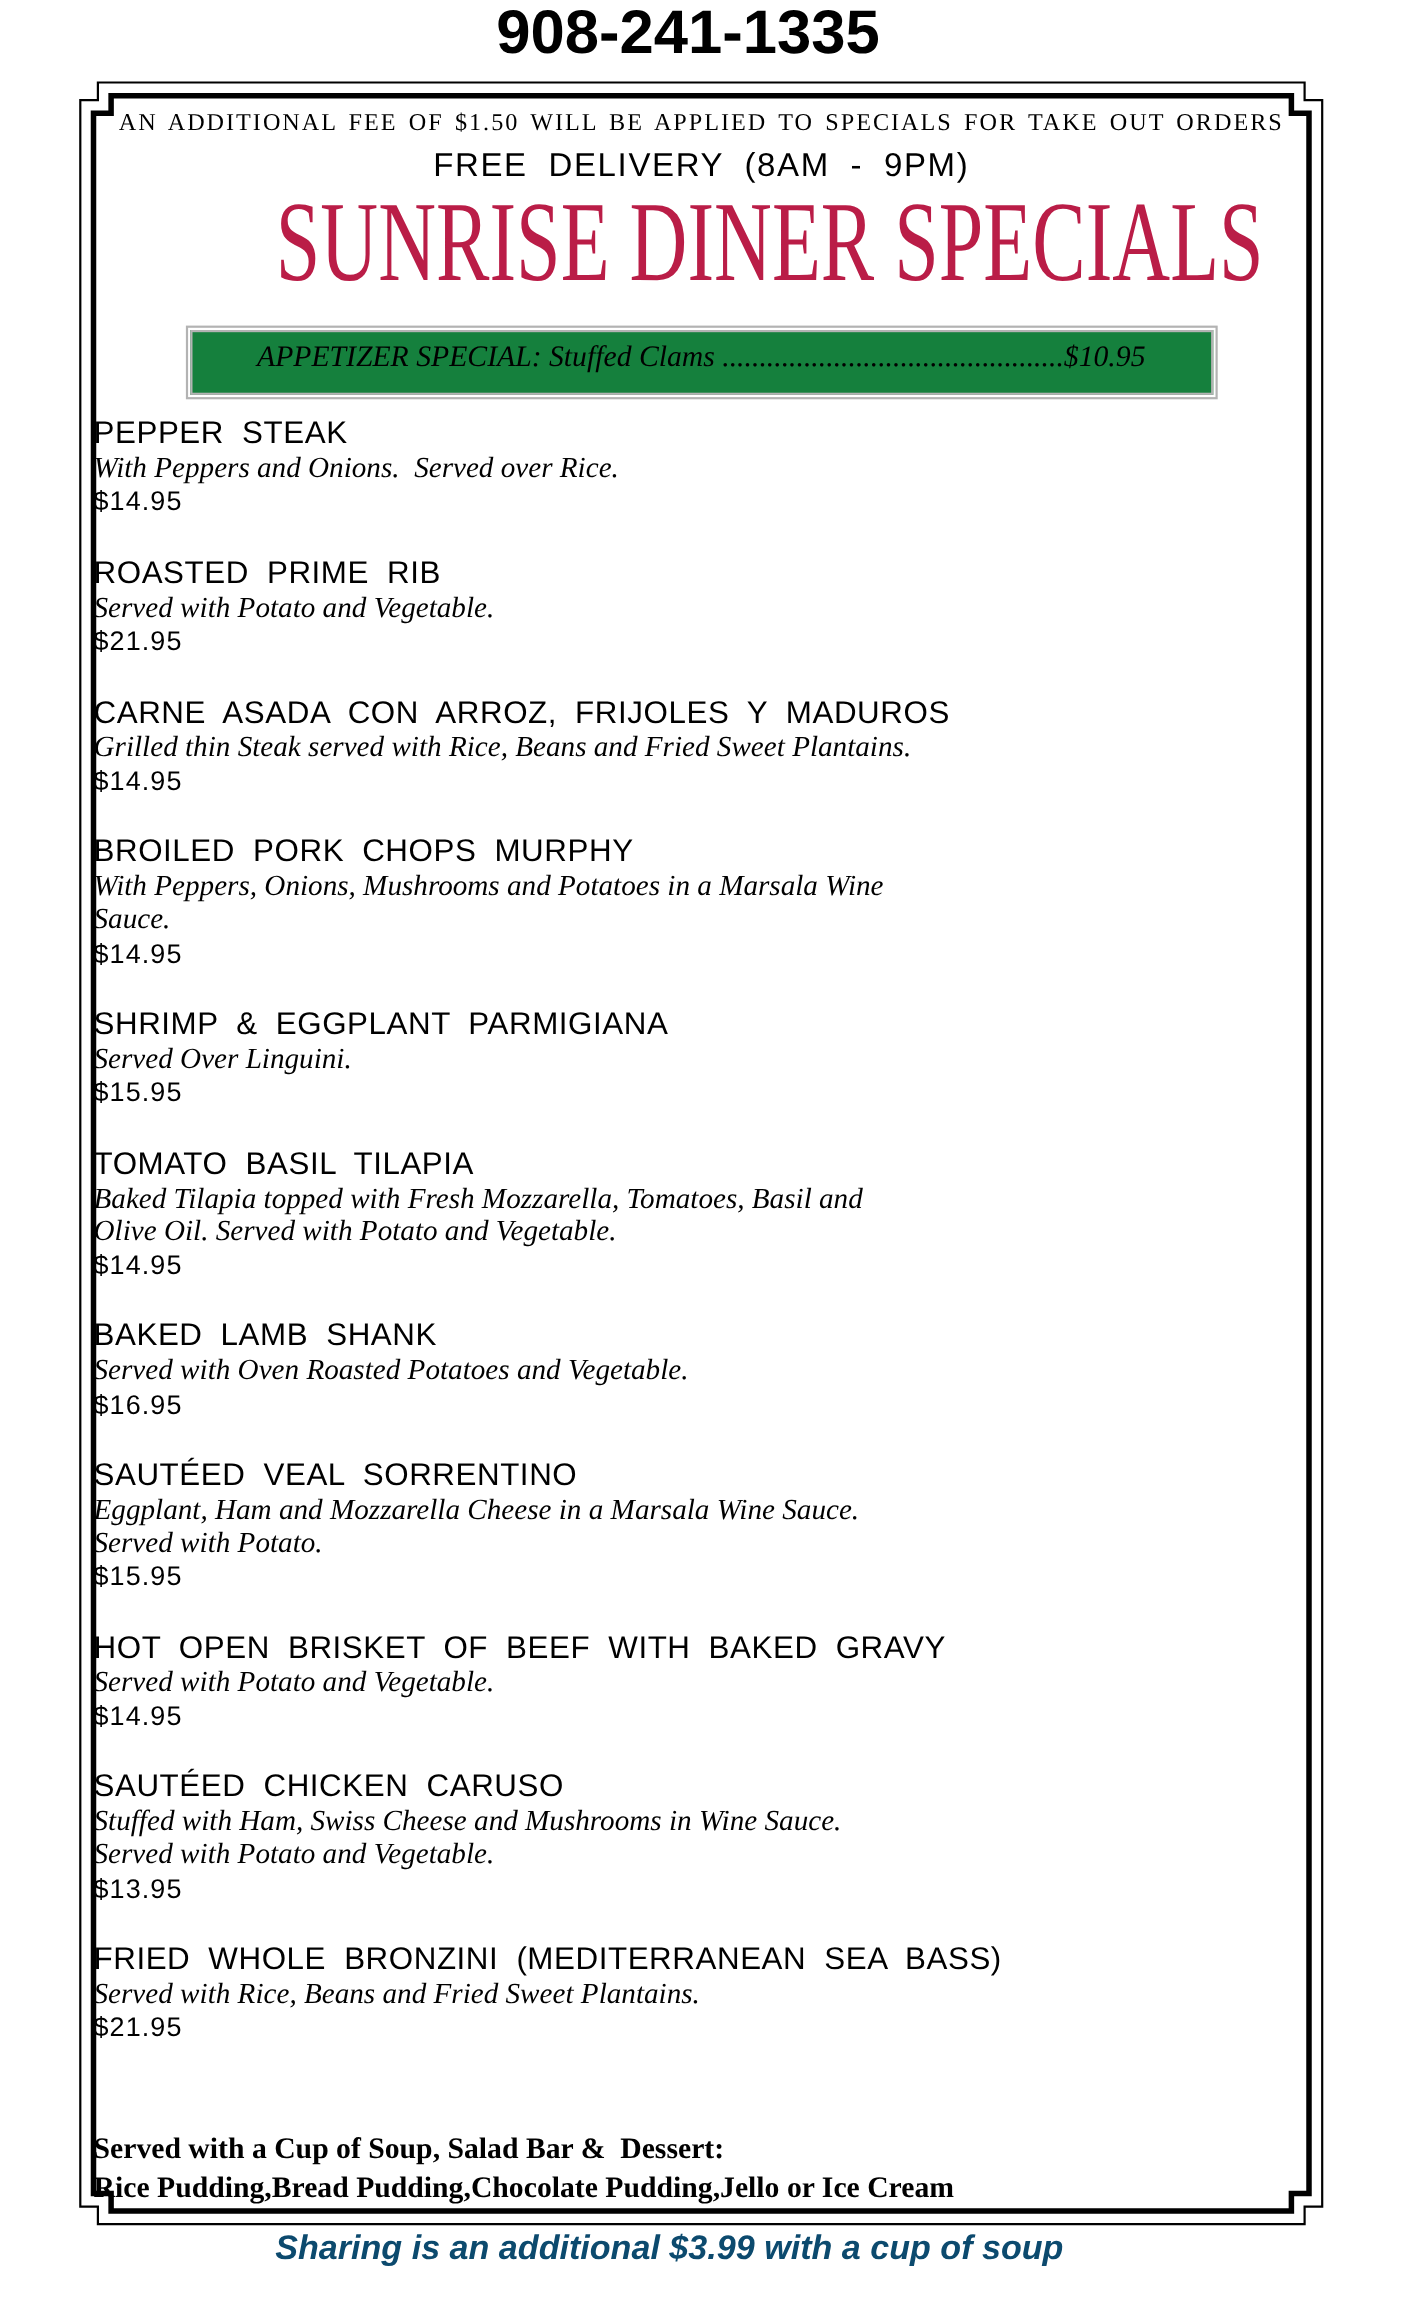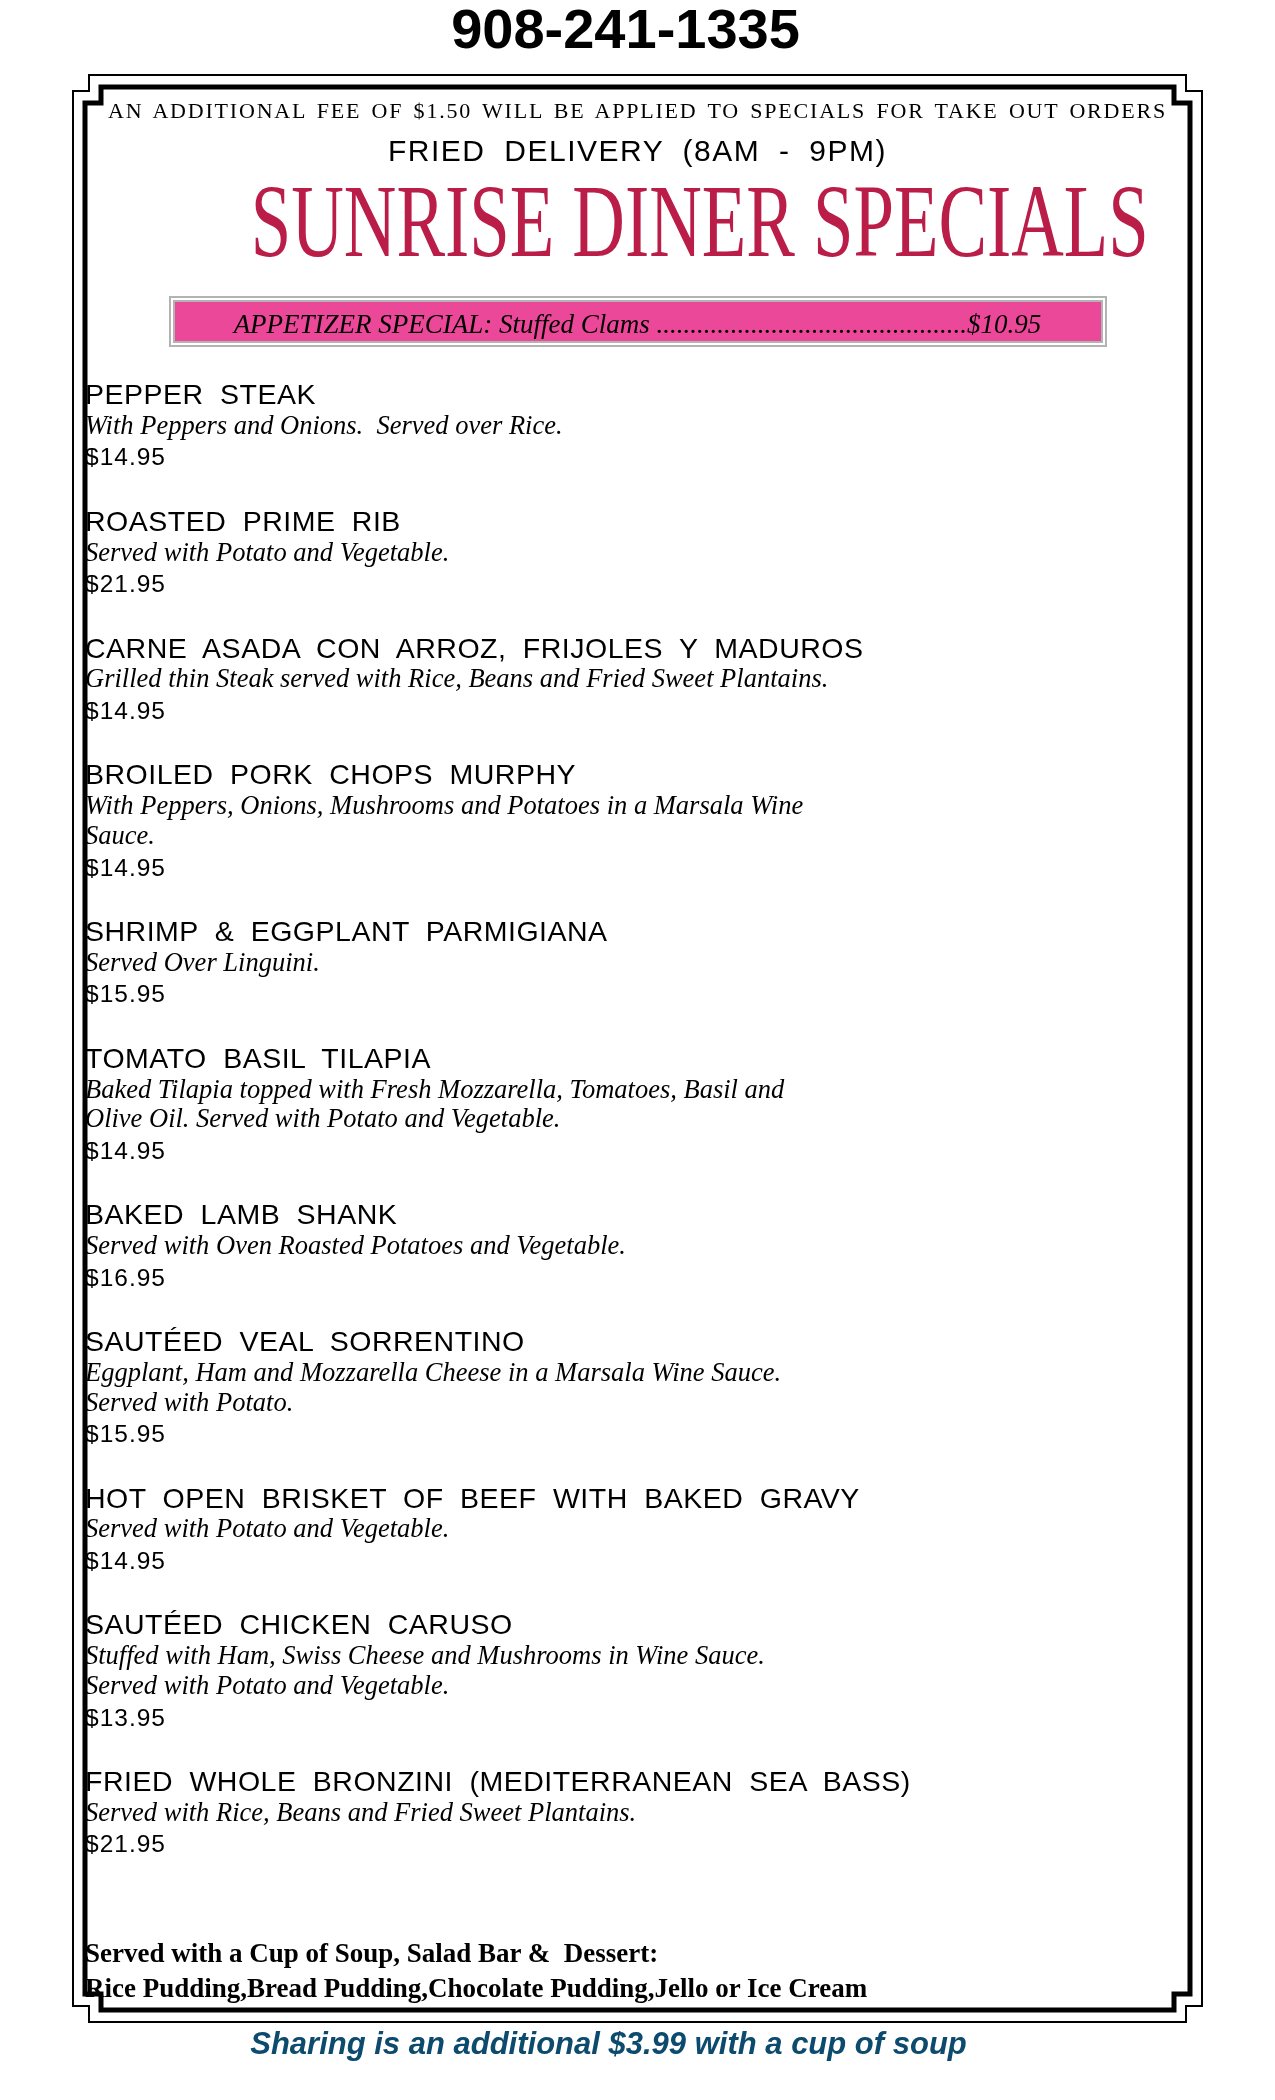--- a/index.html
+++ b/index.html
@@ -24,24 +24,24 @@
     margin-top:10px; font-size:30px; letter-spacing:1.5px; word-spacing:9px;
     font-family:"Liberation Sans", sans-serif;
   }
   .title-wrap { margin-top:4px; height:104px; }
   .title {
     font-family:"Liberation Serif", serif; font-size:104px; line-height:0.95;
     white-space:nowrap; transform:scaleX(0.7); transform-origin:50% 50%;
     font-weight:400;
   }
   .appetizer-box {
-    margin:24px auto 0; width:926px; padding:7px 0 1px;
+    margin:24px auto 0; width:926px; padding:7px 0 17px;
     border:2px solid #b3b3b3; outline:2px solid #b3b3b3; outline-offset:2px;
     font-family:"Liberation Serif", serif; font-style:italic; font-size:27px;
-    white-space:nowrap; background:#ec4899;
+    white-space:nowrap; background:#15803d;
   }
 
   .items {
     position:absolute; top:378px; left:85px; right:85px; height:1556px;
     overflow:hidden;
   }
   .item { margin-bottom:33px; }
   .item-name {
     font-size:28.5px; letter-spacing:0.5px; word-spacing:8px; line-height:1.15;
     font-family:"Liberation Sans", sans-serif;
@@ -71,21 +71,21 @@
 
   <div class="phone">908-241-1335</div>
 
   <svg class="frame" viewBox="0 0 1275 2100" aria-hidden="true">
     <path stroke-width="2" d="M105 75 H1170 l16 0 l0 16 l16 0 V1990 l0 16 l-16 0 l0 16 H105 l-16 0 l0 -16 l-16 0 V107 l0 -16 l16 0 l0 -16 Z" style="stroke: rgb(0, 0, 0);"></path>
     <path stroke-width="5" d="M117 87 H1158 l16 0 l0 16 l16 0 V1978 l0 16 l-16 0 l0 16 H117 l-16 0 l0 -16 l-16 0 V119 l0 -16 l16 0 l0 -16 Z" style="stroke: rgb(0, 0, 0);"></path>
   </svg>
 
   <div class="head">
     <div class="notice">AN ADDITIONAL FEE OF $1.50 WILL BE APPLIED TO SPECIALS FOR TAKE OUT ORDERS</div>
-    <div class="delivery">FRIED DELIVERY (8AM - 9PM)</div>
+    <div class="delivery">FREE DELIVERY (8AM - 9PM)</div>
     <div class="title-wrap">
       <div class="title" style="color: rgb(186, 29, 71);">SUNRISE DINER SPECIALS</div>
     </div>
     <div class="appetizer-box" style="border-color: rgb(179, 179, 179); outline-color: rgb(179, 179, 179);">
       <span>APPETIZER SPECIAL:</span>
       <span>Stuffed Clams</span>
       <span>..............................................</span><span>$10.95</span>
     </div>
   </div>
 

